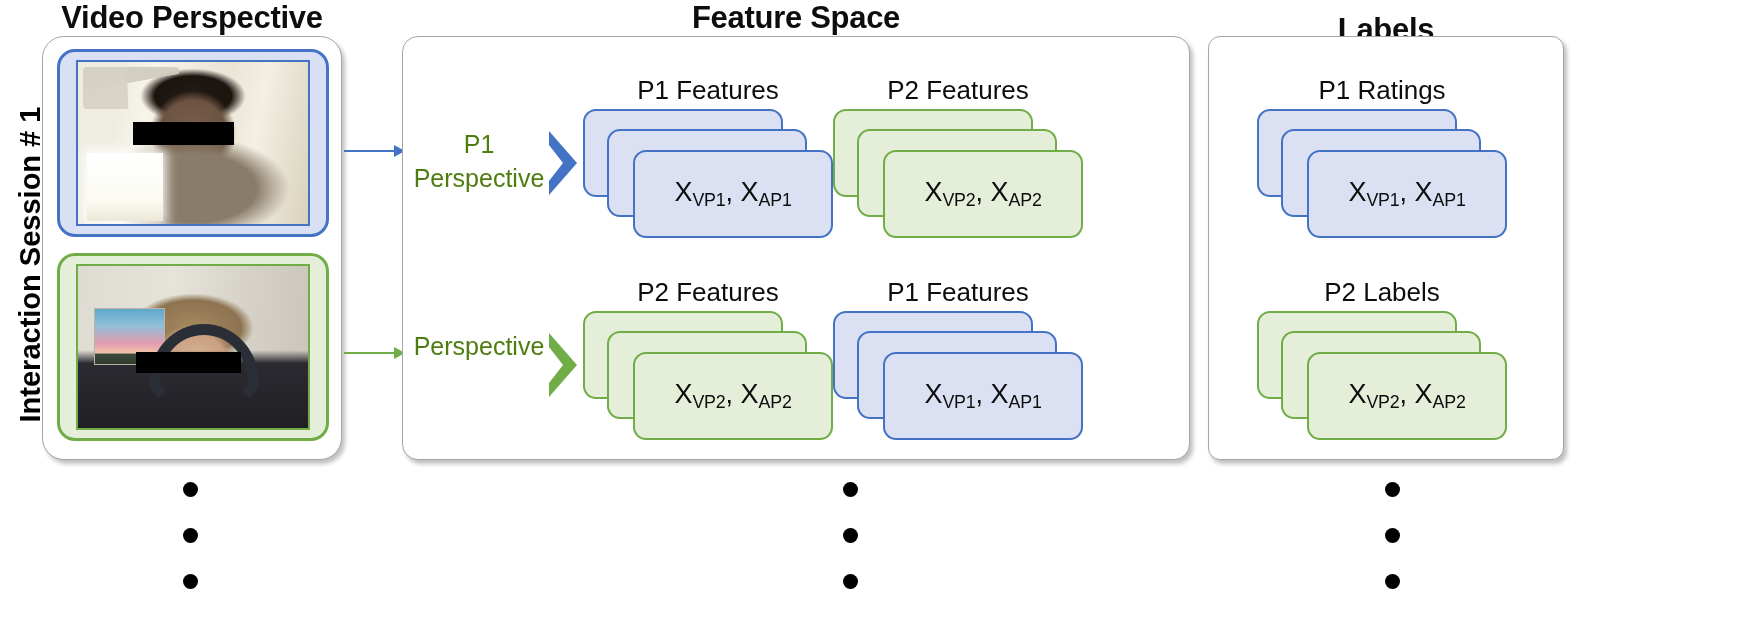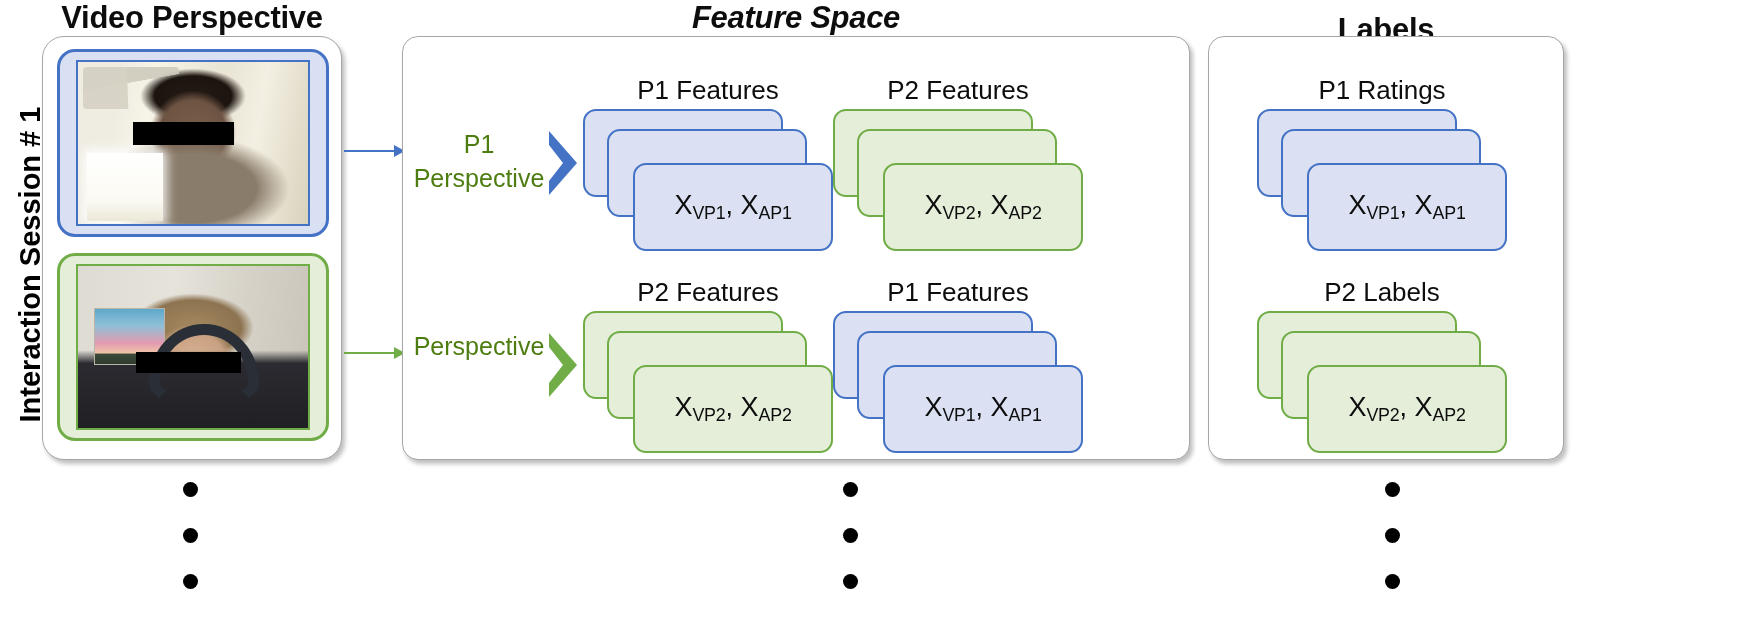--- a/index.html
+++ b/index.html
@@ -116,21 +116,21 @@
   }
   #arrow-p1 { left: 344px; top: 150px; width: 60px; }
   #arrow-p1 .shaft { background: #4472c4; }
   #arrow-p1 .head  { border-left: 11px solid #4472c4; }
   #arrow-p2 { left: 344px; top: 352px; width: 60px; }
   #arrow-p2 .shaft { background: #70ad47; }
   #arrow-p2 .head  { border-left: 11px solid #70ad47; }
 
   
   #feature-panel { left: 402px; top: 36px; width: 788px; height: 424px; }
-  #labels-panel  { left: 1208px; top: 36px; width: 356px; height: 424px; }
+  #labels-panel  { left: 1208px; top: 36px; width: 356px; height: 424px; border-radius: 12px; }
 
   .persp {
     position: absolute;
     width: 132px;
     text-align: center;
     font-size: 25px;
     line-height: 34px;
     color: #4d7c0f;
   }
   .chev { position: absolute; width: 34px; height: 72px; }
@@ -149,40 +149,40 @@
   .stack .card {
     position: absolute;
     width: 200px; height: 88px;
     border-radius: 13px;
     display: flex; align-items: center; justify-content: center;
   }
   .stack .card.blue  { background: #dbe1f3; border: 2.2px solid #4472c4; }
   .stack .card.green { background: #e5eed9; border: 2.2px solid #70ad47; }
   .stack .c0 { left: 0px;  top: 0px;  z-index: 1; }
   .stack .c1 { left: 24px; top: 20px; z-index: 2; }
-  .stack .c2 { left: 50px; top: 54px; z-index: 3; }
+  .stack .c2 { left: 50px; top: 41px; z-index: 3; }
   .card .eq { font-size: 27px; color: #0d0d0d; white-space: nowrap; }
   .card .eq sub { font-size: 0.66em; vertical-align: -0.28em; letter-spacing: -0.2px; }
 
   
   .dots { position: absolute; width: 18px; }
   .dots i {
     display: block; width: 15px; height: 15px;
     border-radius: 50%; background: #000; margin-bottom: 31px;
   }
 </style>
 </head>
 <body>
 
 <div id="stage">
 
   <div id="session-label">Interaction Session # 1</div>
 
   <div class="title" style="left:42px; top:0px; width:300px;">Video Perspective</div>
-  <div class="title" style="left:402px; top:0px; width:788px;font-style:italic;">Feature Space</div>
+  <div class="title" style="left:402px; top:0px; width:788px;">Feature Space</div>
   <div class="title" style="left:1208px; top:12px; width:356px;">Labels</div>
 
   <div class="panel" id="video-panel">
     <div class="vid-card blue">
       <div class="vid-inner cam1">
         <div class="blackbar"></div>
       </div>
     </div>
     <div class="vid-card green">
       <div class="vid-inner cam2">

